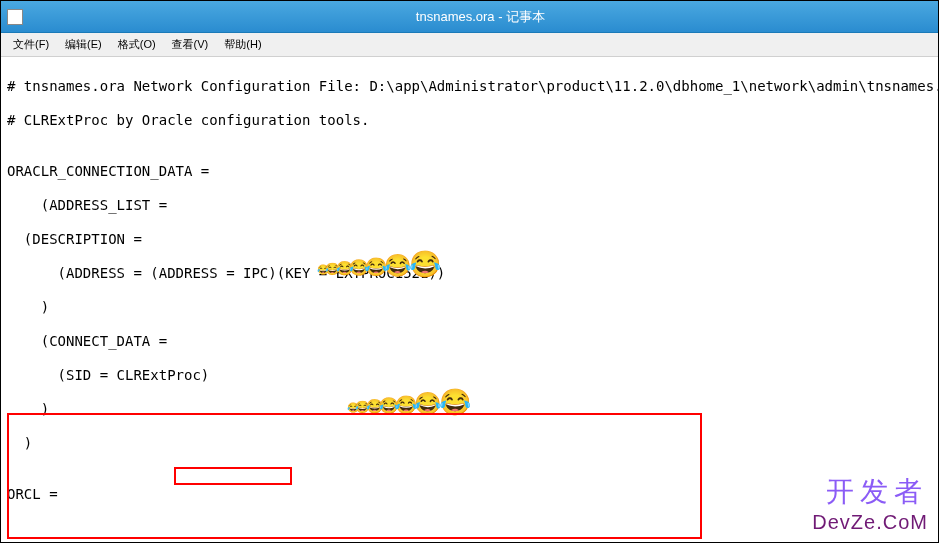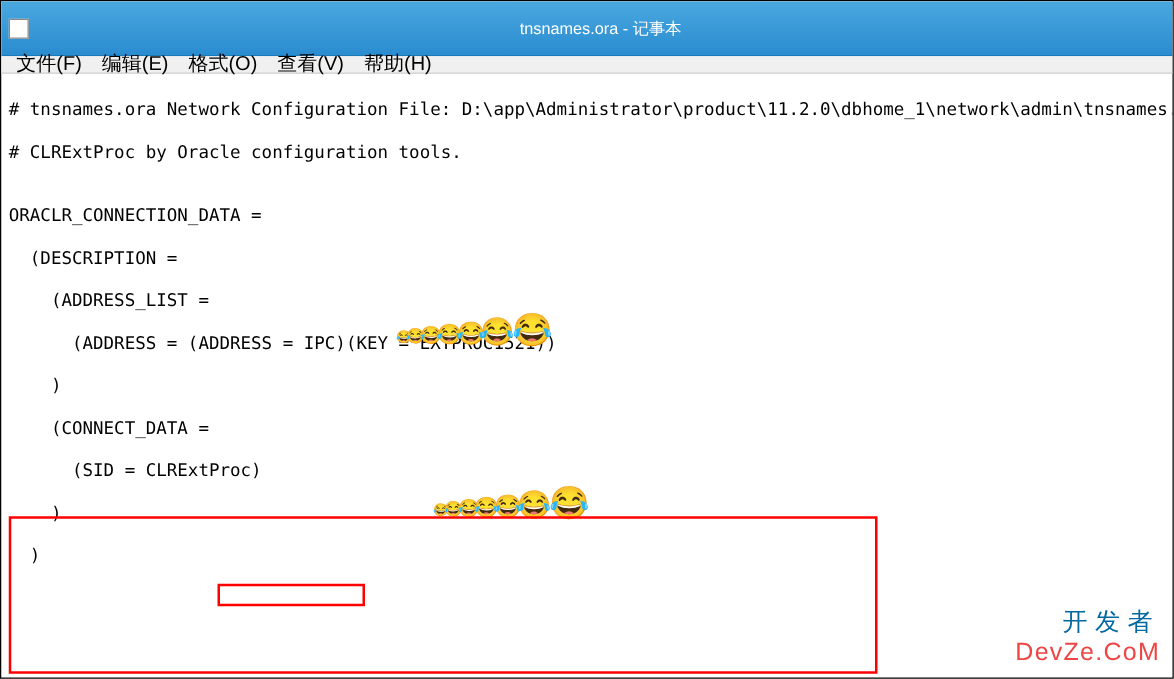--- a/index.html
+++ b/index.html
@@ -8,21 +8,21 @@
       font-size: 12px;
       background: #fff;
       width: 939px;
       height: 543px;
       overflow: hidden;
       position: relative;
       border: 1px solid #000;
     }
     .titlebar {
       background: linear-gradient(to bottom, #4aa8e0, #2a8cd0);
-      height: 44px;
+      height: 32px;
       display: flex;
       align-items: center;
       padding: 0 6px;
       color: #fff;
       border-bottom: 1px solid #1a7ab8;
     }
     .titlebar .icon {
       width: 16px;
       height: 16px;
       background: #fff;
@@ -31,26 +31,26 @@
       display: inline-block;
     }
     .titlebar .title {
       flex: 1;
       text-align: center;
       font-size: 13px;
       color: #fff;
     }
     .menubar {
       background: #f0f0f0;
-      height: 14px;
+      height: 24px;
       display: flex;
       align-items: center;
       padding: 0 4px;
       border-bottom: 1px solid #d0d0d0;
-      font-size: 16px;
+      font-size: 11px;
     }
     .menubar .menu-item {
       padding: 2px 8px;
       cursor: pointer;
     }
     .content {
       font-family: "SimSun", "宋体", monospace;
       font-size: 14px;
       line-height: 17px;
       padding: 4px 6px;
@@ -92,27 +92,27 @@
     }
     .watermark {
       position: absolute;
       right: 10px;
       bottom: 8px;
       text-align: right;
       font-family: "Microsoft YaHei", sans-serif;
       pointer-events: none;
     }
     .watermark .cn {
-      color: #0369a1;
-      font-size: 20px;
+      color: #8b5cf6;
+      font-size: 28px;
       letter-spacing: 6px;
       font-weight: normal;
     }
     .watermark .en {
-      color: #ef4444;
+      color: #701a75;
       font-size: 20px;
       letter-spacing: 1px;
       font-family: Arial, sans-serif;
     }
     .textline { display: block; }
     .emoji-row { display:inline-flex; align-items:flex-end; }
     .emoji-row .e { font-size:18px; line-height:1; }
     .emoji-row .e1 { font-size:10px; }
     .emoji-row .e2 { font-size:12px; }
     .emoji-row .e3 { font-size:14px; }
@@ -135,29 +135,30 @@
   <span class="menu-item">格式(O)</span>
   <span class="menu-item">查看(V)</span>
   <span class="menu-item">帮助(H)</span>
 </div>
 
 <div class="content">
 <span class="textline"># tnsnames.ora Network Configuration File: D:\app\Administrator\product\11.2.0\dbhome_1\network\admin\tnsnames.ora</span>
 <span class="textline"># CLRExtProc by Oracle configuration tools.</span>
 <span class="textline"></span>
 <span class="textline">ORACLR_CONNECTION_DATA =</span>
+<span class="textline">    (ADDRESS_LIST =</span>
 <span class="textline">  (DESCRIPTION =</span>
-<span class="textline">    (ADDRESS_LIST =</span>
 <span class="textline">      (ADDRESS = (ADDRESS = IPC)(KEY = EXTPROC1521))</span>
 <span class="textline">    )</span>
 <span class="textline">    (CONNECT_DATA =</span>
 <span class="textline">      (SID = CLRExtProc)</span>
 <span class="textline">    )</span>
 <span class="textline">  )</span>
 <span class="textline"></span>
+<span class="textline">ORCL =</span>
 
 
 
 
 
 
 
 <span class="textline"></span>
 
 

